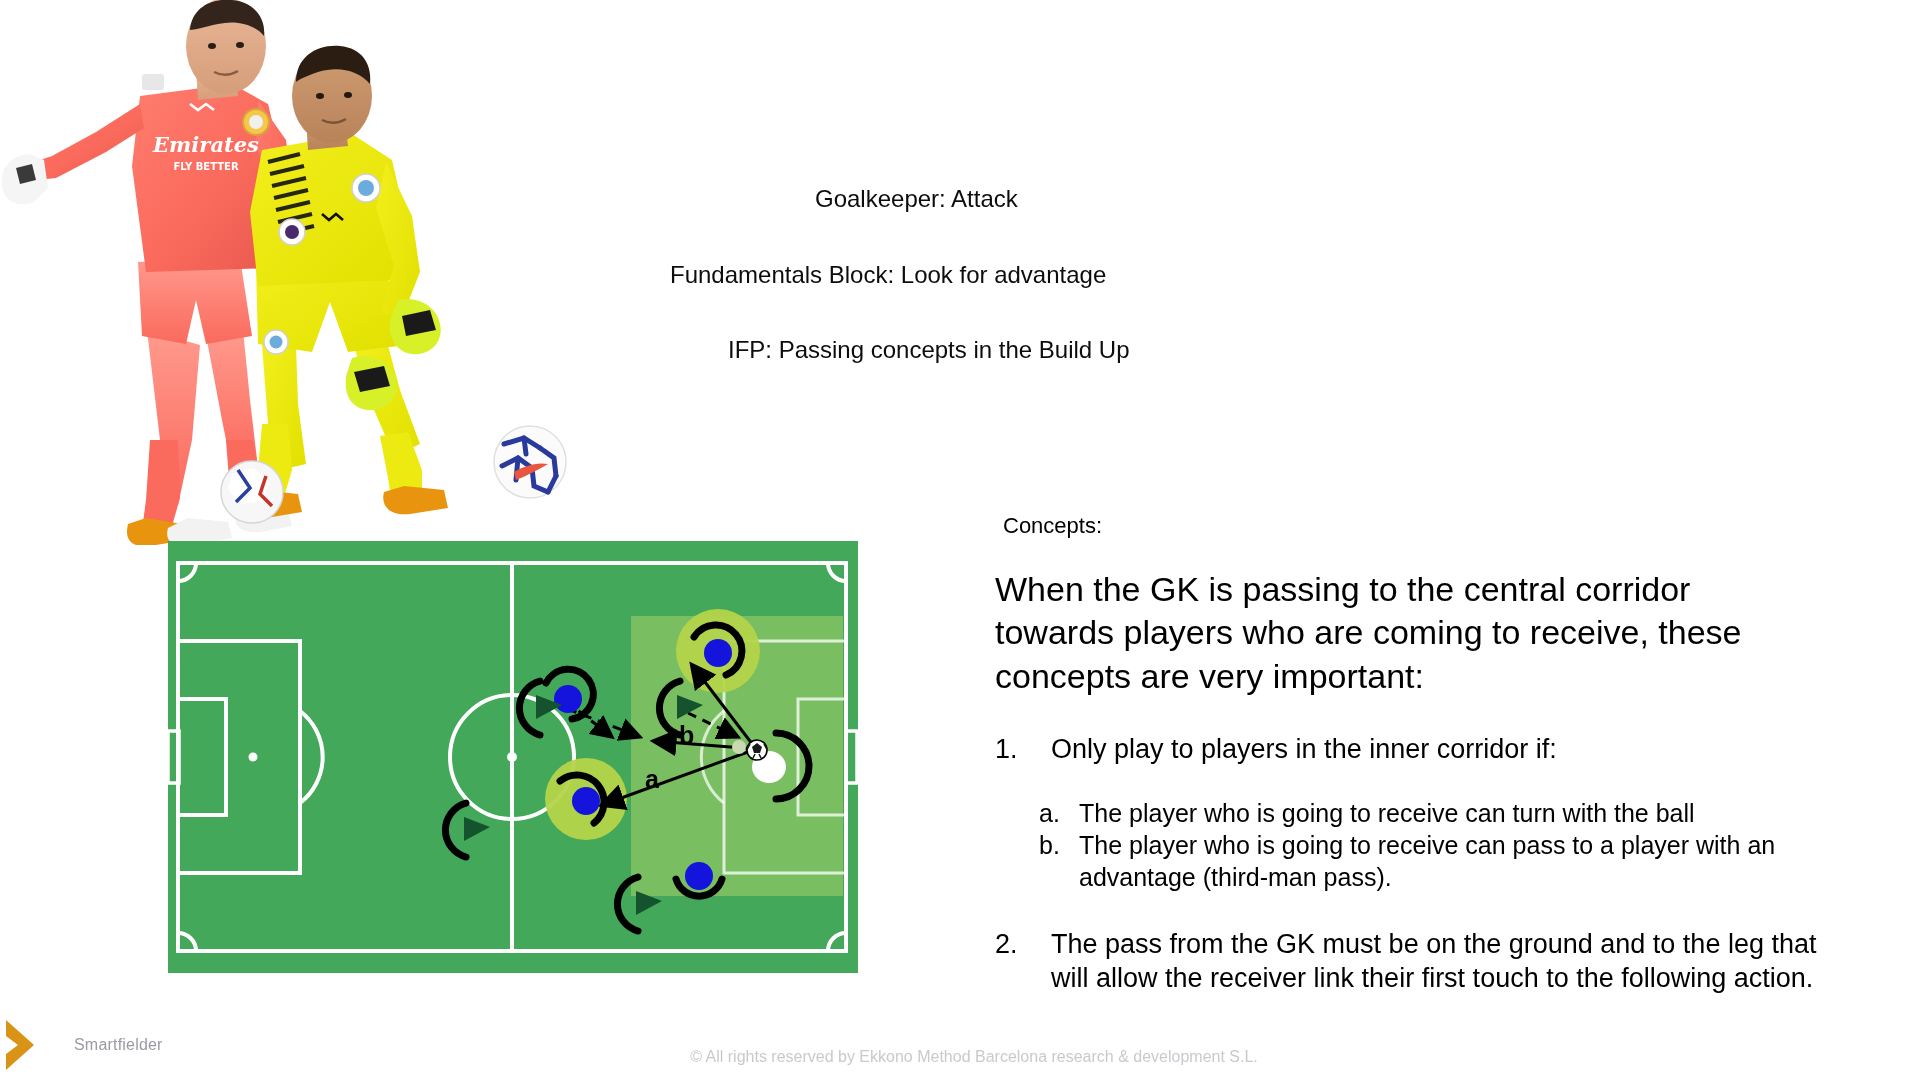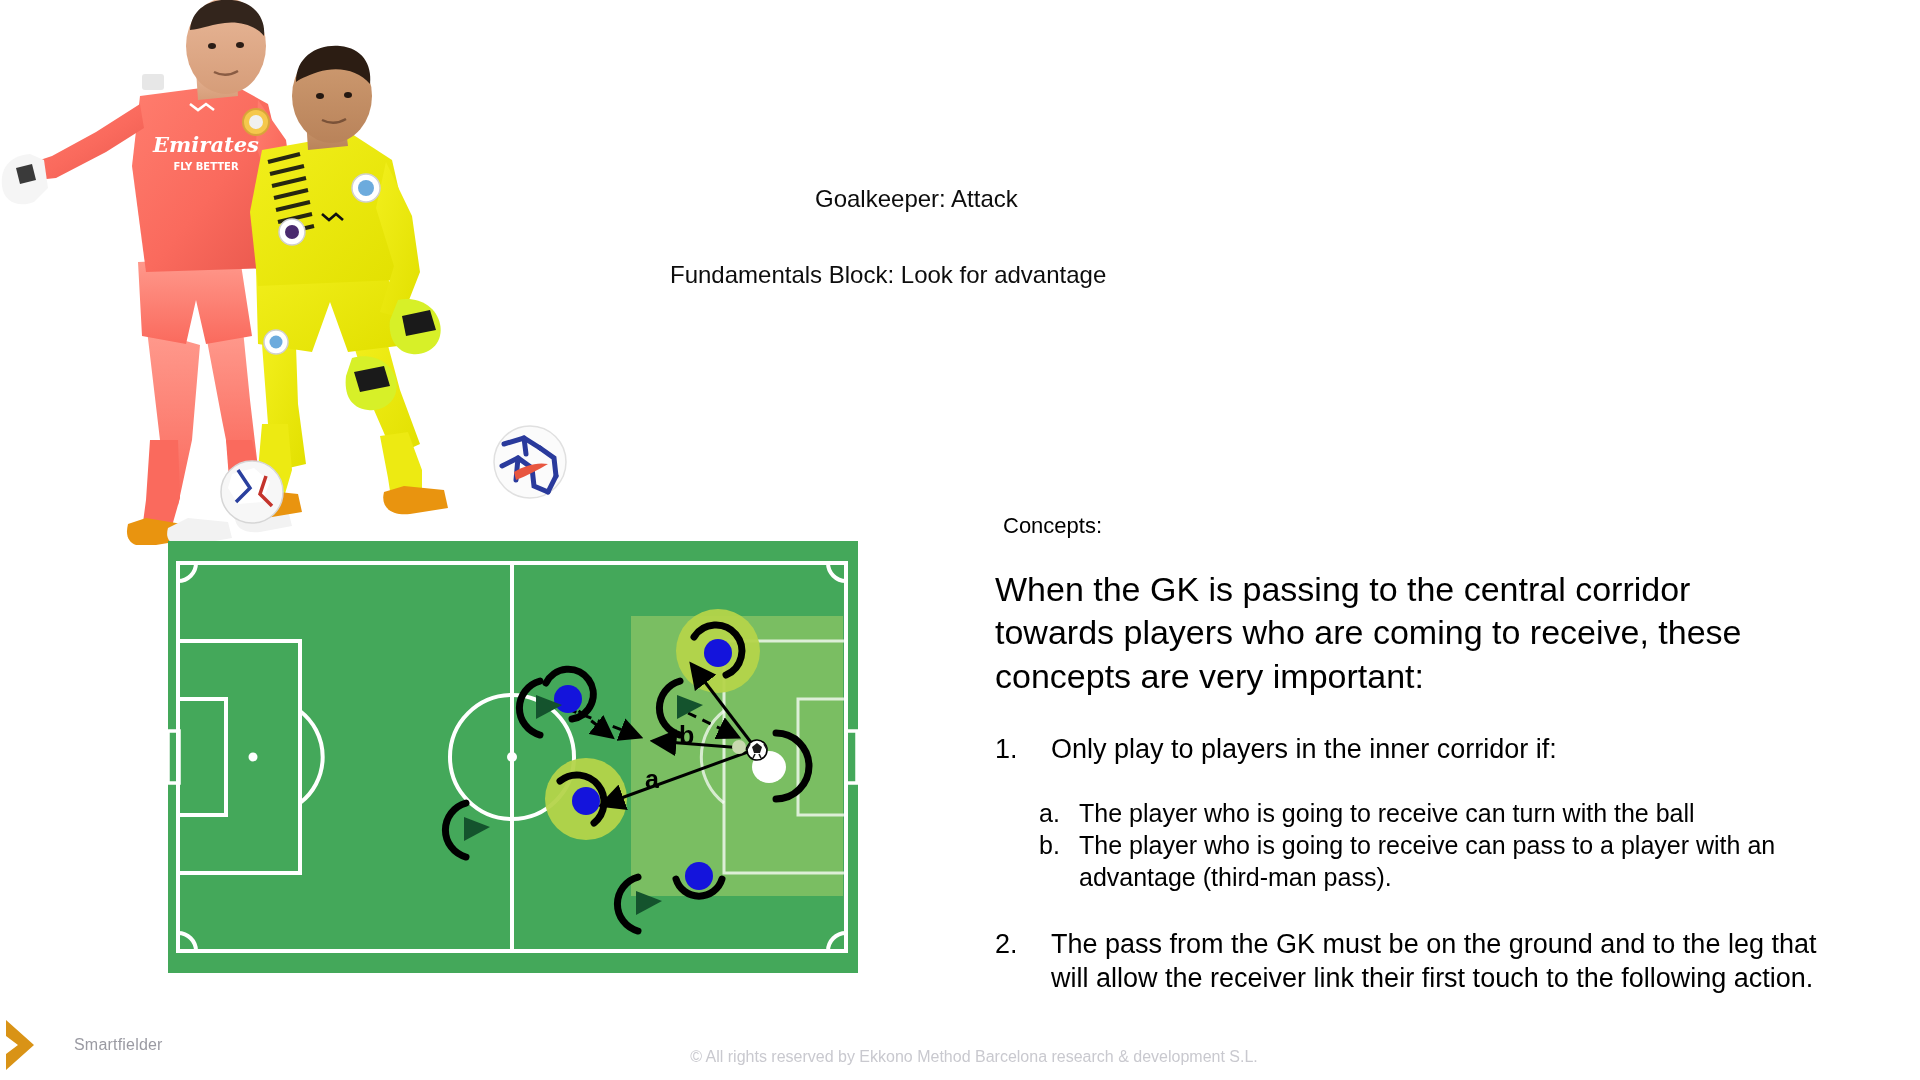--- a/index.html
+++ b/index.html
@@ -333,20 +333,21 @@
       <path d="M26 34 L24 56"></path>
       <path d="M64 52 L56 68"></path>
     </g>
     <path d="M22 48 C32 42 44 38 56 40 C46 46 34 52 24 56 Z" fill="#e8563f"></path>
   </svg>
 </div>
 
 <div class="title-block">
   <div class="title-line title-1">Goalkeeper: Attack</div>
   <div class="title-line title-2">Fundamentals Block: Look for advantage</div>
+  <div class="title-line title-3">IFP: Passing concepts in the Build Up</div>
 </div>
 
 <div class="pitch-wrap">
   <svg class="pitch-svg" viewBox="0 0 690 432" width="690" height="432" xmlns="http://www.w3.org/2000/svg">
 
     <rect x="0" y="0" width="690" height="432" fill="#44a85a"></rect>
 
     <rect x="463" y="75" width="212" height="280" fill="#a8d06a" opacity="0.55"></rect>
 
     <rect x="10" y="22" width="668" height="388" fill="none" stroke="#ffffff" stroke-width="4"></rect>

